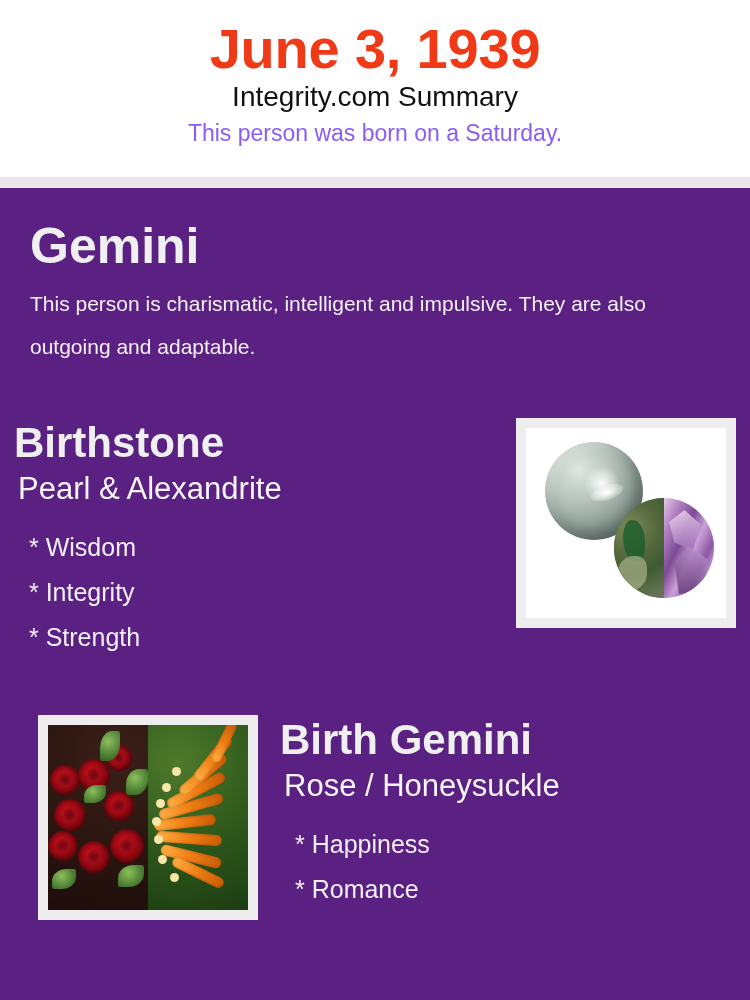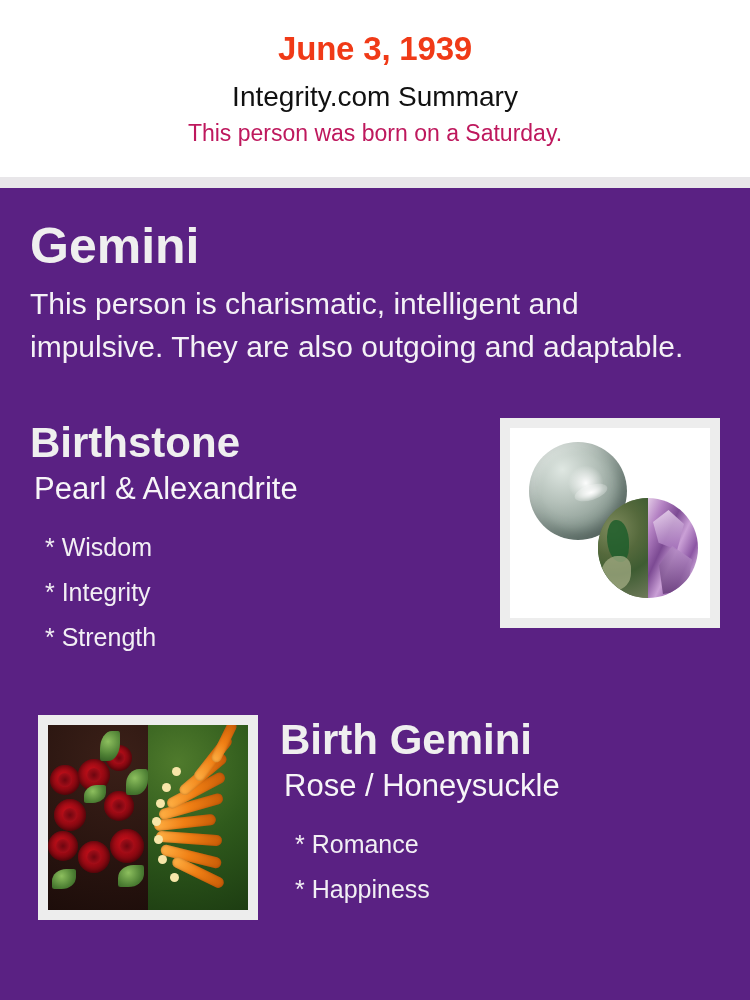--- a/index.html
+++ b/index.html
@@ -19,33 +19,33 @@
   .header {
     background: #ffffff;
     width: 750px;
     height: 177px;
     box-sizing: border-box;
     padding-top: 20px;
     text-align: center;
   }
   .header-date {
     color: #f03a17;
-    font-size: 33px;
+    font-size: 56px;
     font-weight: bold;
     line-height: 58px;
     letter-spacing: -0.2px;
   }
   .header-subtitle {
     color: #111111;
     font-size: 28px;
     font-weight: normal;
     line-height: 38px;
   }
   .header-note {
-    color: #be185d;
+    color: #8b5cf6;
     font-size: 23px;
     font-weight: normal;
     line-height: 34px;
   }
   .divider-strip {
     width: 750px;
     height: 11px;
     background: #e8e6e9;
   }
 
@@ -64,32 +64,32 @@
   }
   .zodiac-name {
     color: #efefef;
     font-size: 50px;
     font-weight: bold;
     line-height: 60px;
     margin: 0 0 6px 0;
   }
   .zodiac-desc {
     color: #f4f1f6;
-    font-size: 30px;
+    font-size: 21px;
     font-weight: normal;
     line-height: 43px;
     margin: 0;
     max-width: 680px;
   }
 
   
   .section-row {
     display: flex;
     align-items: flex-start;
-    padding: 0 30px;
+    padding: 0 14px;
     margin-top: 50px;
   }
   .section-row.flower-row {
     margin-top: 40px;
     padding-left: 38px;
   }
 
   .section-text {
     flex: 1 1 auto;
     min-width: 0;
@@ -366,19 +366,19 @@
           <span class="tube-tip" style="left:10px; top:130px;"></span>
           <span class="tube-tip" style="left:22px; top:148px;"></span>
         </div>
       </div>
     </div>
 
     <div class="section-text right-align">
       <div class="section-heading">Birth Gemini</div>
       <div class="section-subheading">Rose / Honeysuckle</div>
       <ul class="trait-list">
+        <li>* Happiness</li>
         <li>* Romance</li>
-        <li>* Happiness</li>
       </ul>
     </div>
   </div>
 
 </div>
 
 </body></html>

